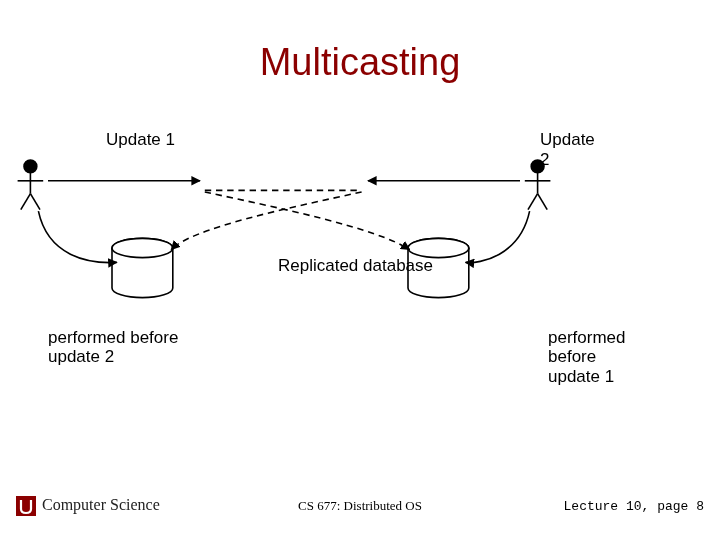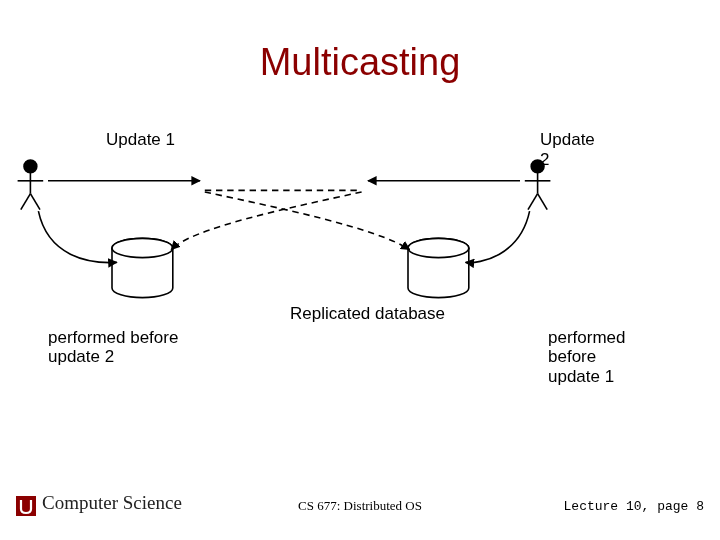--- a/index.html
+++ b/index.html
@@ -40,21 +40,21 @@
     font-size: 17px;
     color: #000;
     font-family: Arial, sans-serif;
     line-height: 1.15;
   }
   .footer-left {
     position: absolute;
     left: 42px;
     bottom: 26px;
     font-family: Georgia, 'Times New Roman', serif;
-    font-size: 19px;
+    font-size: 16px;
     color: #222;
     text-align: right;
   }
   .footer-center {
     position: absolute;
     left: 0;
     right: 0;
     bottom: 26px;
     text-align: center;
     font-family: 'Times New Roman', Times, serif;
@@ -132,21 +132,21 @@
     <path d="M662,74 C650,130 600,140 582,138" stroke="#000" stroke-width="2" fill="none" marker-end="url(#arrow)"></path>
 
     <path d="M256,50 C350,70 470,95 512,122" stroke="#000" stroke-width="2" fill="none" stroke-dasharray="8 6" marker-end="url(#arrow)"></path>
 
     <path d="M452,50 C360,70 240,95 214,122" stroke="#000" stroke-width="2" fill="none" stroke-dasharray="8 6" marker-end="url(#arrow)"></path>
   </svg>
 
   
   <div class="dlabel" style="left:106px; top:10px;">Update 1</div>
   <div class="dlabel" style="left:540px; top:10px;">Update 2</div>
-  <div class="dlabel" style="left:290px; top:136px;margin-top:48px;">Replicated database</div>
+  <div class="dlabel" style="left:278px; top:136px;">Replicated database</div>
 
   <div class="dlabel" style="left:48px; top:188px;">
     <br>
     <span>performed before</span><br>
     <span>update 2</span>
   </div>
 
   <div class="dlabel" style="left:548px; top:188px;">
     <br>
     <span>performed before</span><br>

